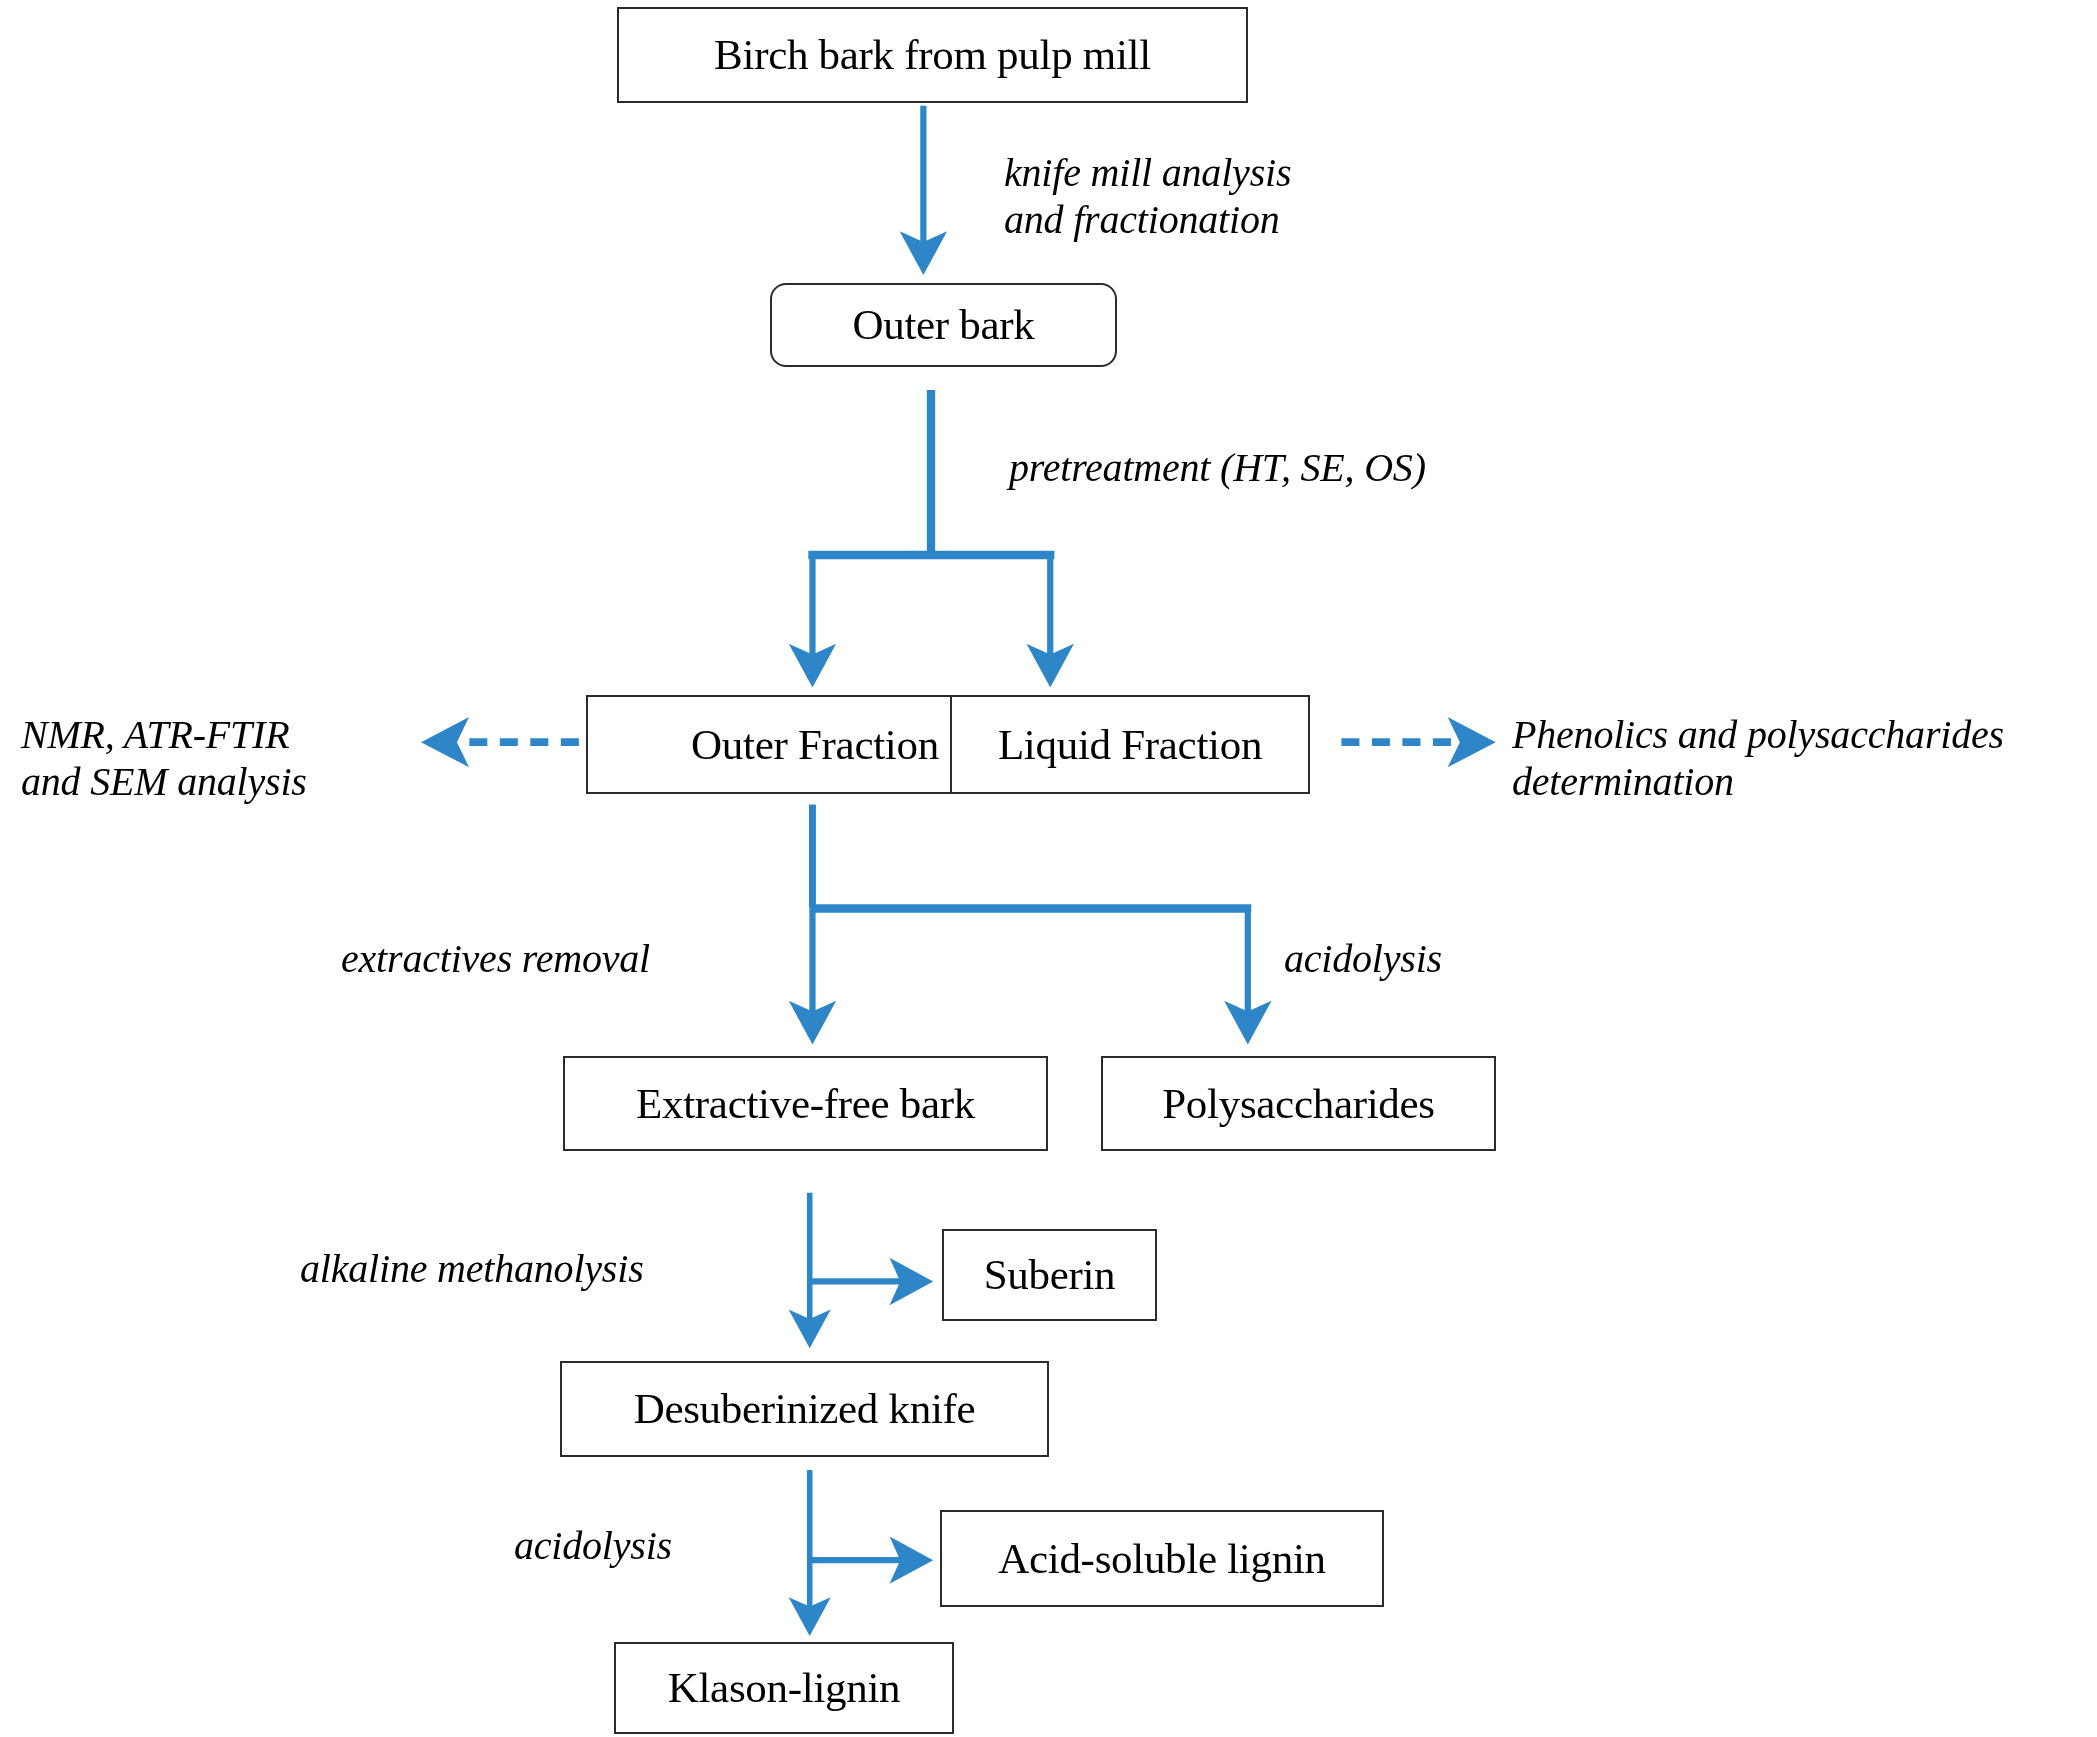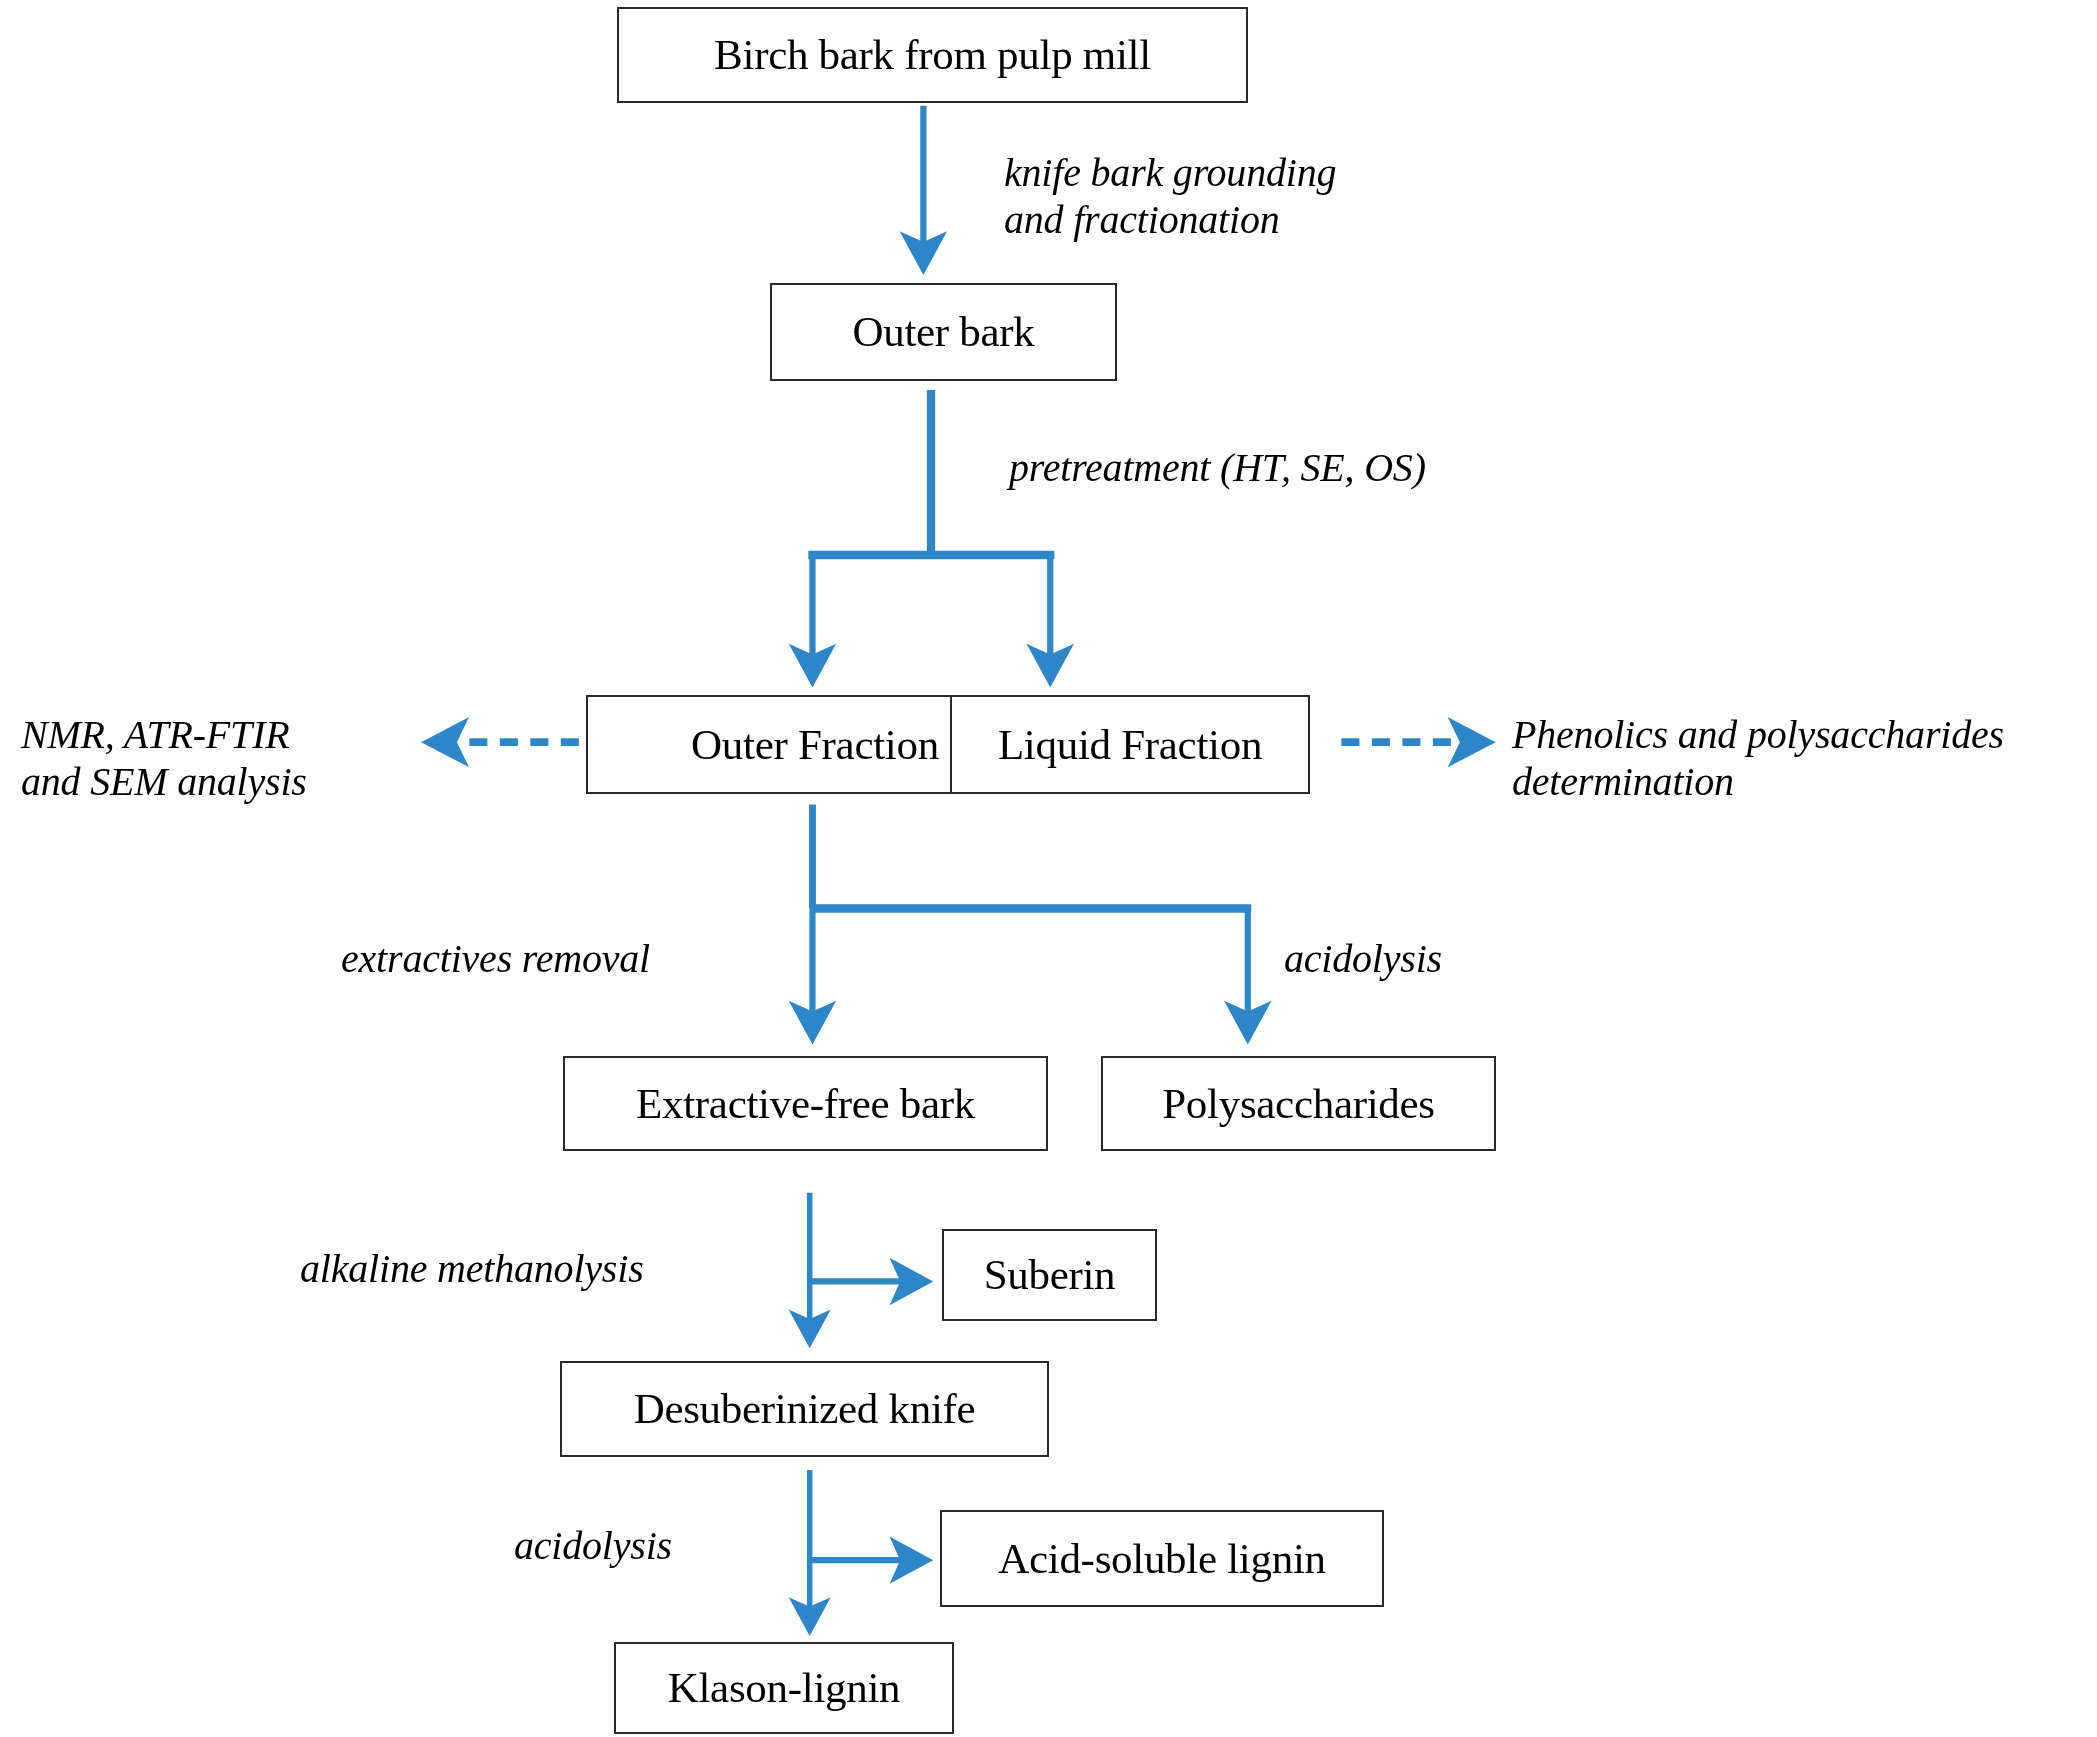--- a/index.html
+++ b/index.html
@@ -86,21 +86,21 @@
     <line x1="1168" y1="1848" x2="1330" y2="1848" stroke="#2E86C8" stroke-width="9" marker-end="url(#arrowSolid)"></line>
 
     <line x1="1168" y1="2120" x2="1168" y2="2345" stroke="#2E86C8" stroke-width="8" marker-end="url(#arrowSolid)"></line>
     <line x1="1168" y1="2250" x2="1330" y2="2250" stroke="#2E86C8" stroke-width="9" marker-end="url(#arrowSolid)"></line>
   </svg>
 
   <div class="node" style="left:617px; top:7px; width:631px; height:96px;">
     <span>Birch bark from pulp mill</span>
   </div>
 
-  <div class="node" style="left:770px; top:283px; width:347px; height:98px;">
+  <div class="node" style="left:770px; top:283px; width:347px; height:84px;border-radius:16px;">
     <span>Outer bark</span>
   </div>
 
   <div class="node" style="left:586px; top:695px; width:458px; height:99px;">
     <span>Outer Fraction</span>
   </div>
 
   <div class="node" style="left:950px; top:695px; width:360px; height:99px;">
     <span>Liquid Fraction</span>
   </div>
@@ -122,21 +122,21 @@
   </div>
 
   <div class="node" style="left:940px; top:1510px; width:444px; height:97px;">
     <span>Acid-soluble lignin</span>
   </div>
 
   <div class="node" style="left:614px; top:1642px; width:340px; height:92px;">
     <span>Klason-lignin</span>
   </div>
 
-  <div class="edge-label" style="left:1004px; top:149px; width:485px;">knife bark grounding
+  <div class="edge-label" style="left:1004px; top:149px; width:485px;">knife mill analysis
 and fractionation</div>
 
   <div class="edge-label" style="left:1009px; top:444px; width:624px;font-style:italic;">pretreatment (HT, SE, OS)</div>
 
   <div class="edge-label" style="left:21px; top:711px; width:416px;">NMR, ATR-FTIR
 and SEM analysis</div>
 
   <div class="edge-label" style="left:341px; top:935px; width:444px;">extractives removal</div>
 
   <div class="edge-label" style="left:1512px; top:711px; width:582px;">Phenolics and polysaccharides

